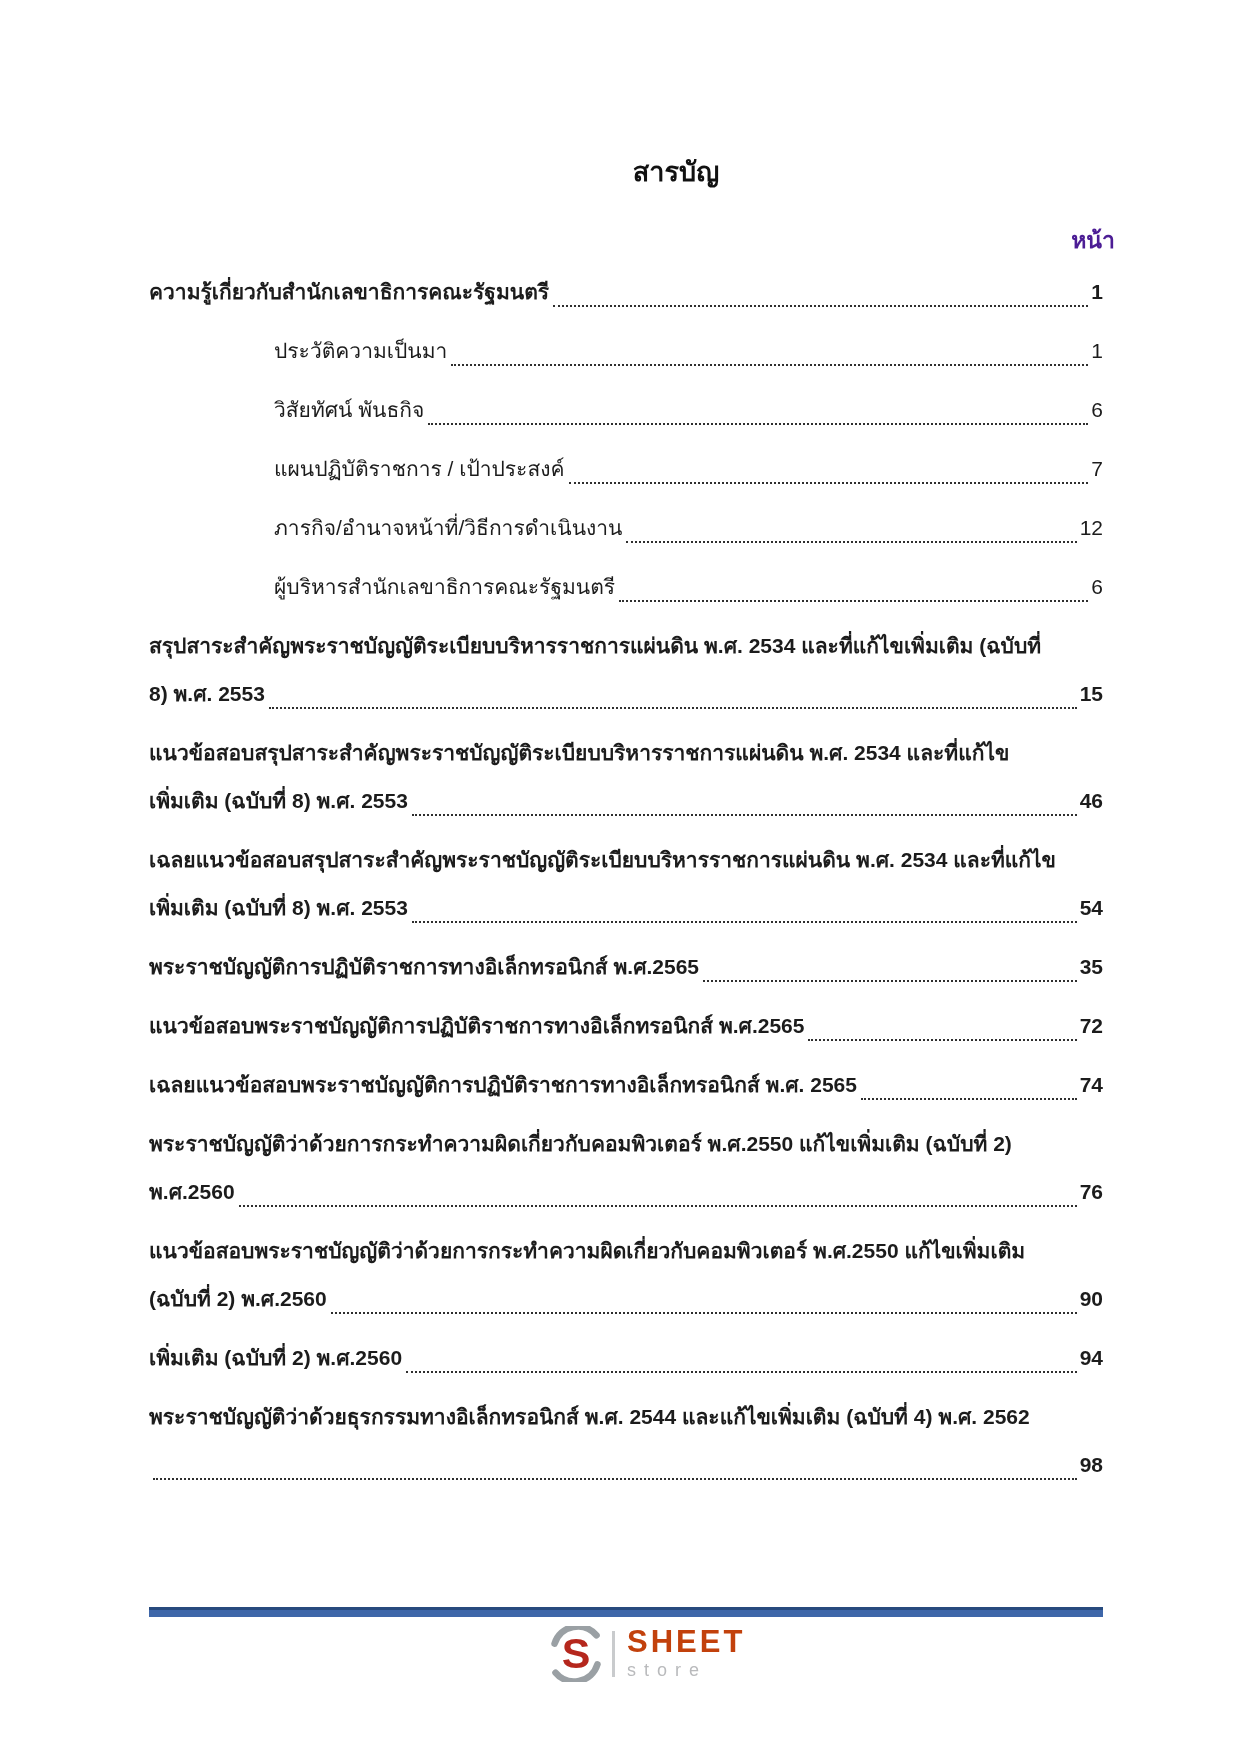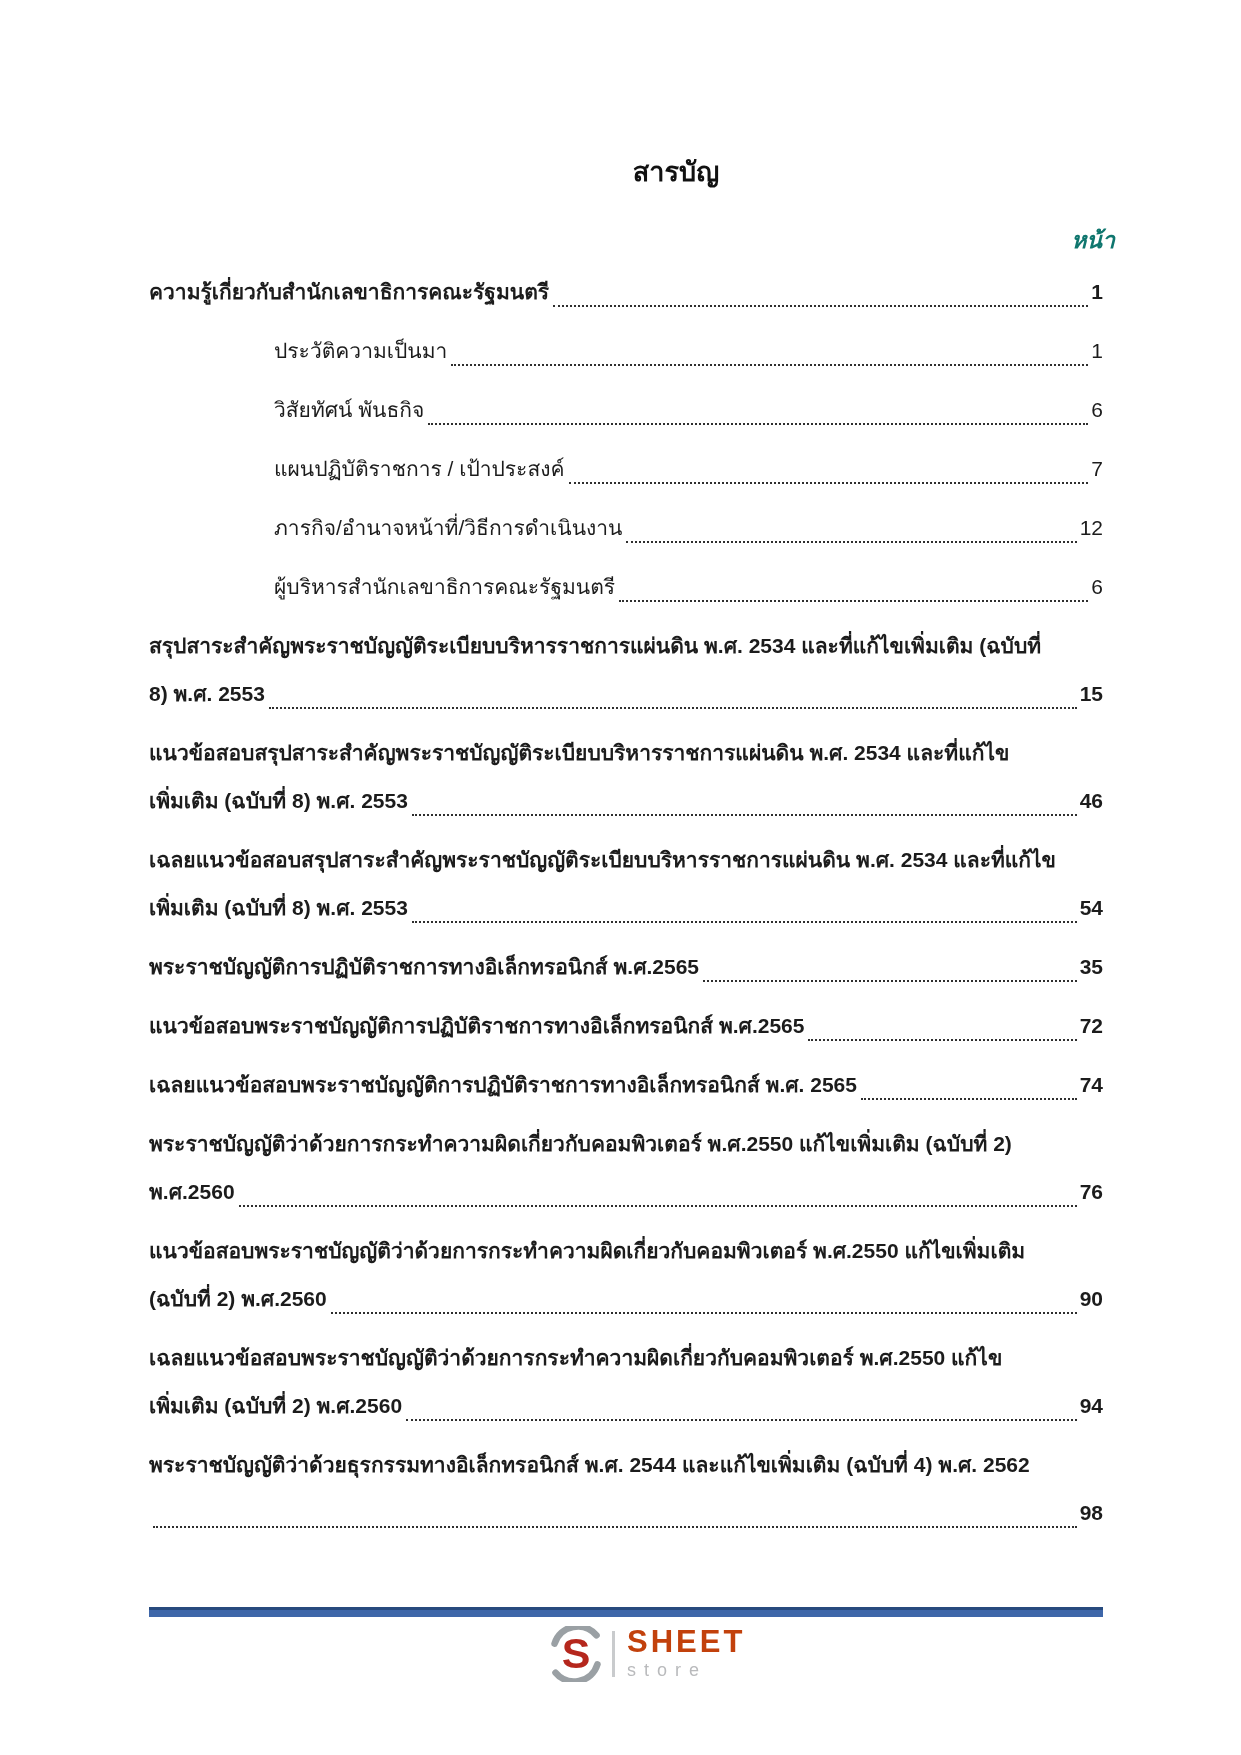--- a/index.html
+++ b/index.html
@@ -11,21 +11,21 @@
     color:#1c1c1c;
     overflow:hidden;
   }
   .doc-title {
     position:absolute; top:150px; left:476px; width:400px;
     text-align:center;
     font-size:27px; font-weight:bold; color:#111;
   }
   .page-col-label {
     position:absolute; top:222px; right:126px;
-    font-size:23px; font-weight:bold; color:#0f766e;font-style:italic;
+    font-size:23px; font-weight:bold; color:#4c1d95;
   }
   .toc {
     position:absolute; top:268px; left:149px; width:954px;
   }
   .toc-entry { margin-bottom:11px;text-align:center; }
   .toc-line {
     display:flex; align-items:flex-end;
     line-height:48px; font-size:21px;
     white-space:nowrap;
   }
@@ -177,23 +177,20 @@
       <div class="toc-line">
         <span class="toc-text">แนวข้อสอบพระราชบัญญัติว่าด้วยการกระทำความผิดเกี่ยวกับคอมพิวเตอร์ พ.ศ.2550 แก้ไขเพิ่มเติม</span>
       </div>
       <div class="toc-line">
         <span class="toc-text">(ฉบับที่ 2) พ.ศ.2560 </span>
         <span class="dots"></span>
         <span class="pageno">90</span>
       </div>
     </div>
     <div class="toc-entry bold">
-      <div class="toc-line">
-        <span class="toc-text">เฉลยแนวข้อสอบพระราชบัญญัติว่าด้วยการกระทำความผิดเกี่ยวกับคอมพิวเตอร์ พ.ศ.2550 แก้ไข</span>
-      </div>
       <div class="toc-line">
         <span class="toc-text">เพิ่มเติม (ฉบับที่ 2) พ.ศ.2560 </span>
         <span class="dots"></span>
         <span class="pageno">94</span>
       </div>
     </div>
     <div class="toc-entry bold">
       <div class="toc-line">
         <span class="toc-text">พระราชบัญญัติว่าด้วยธุรกรรมทางอิเล็กทรอนิกส์ พ.ศ. 2544 และแก้ไขเพิ่มเติม (ฉบับที่ 4) พ.ศ. 2562</span>
       </div>

